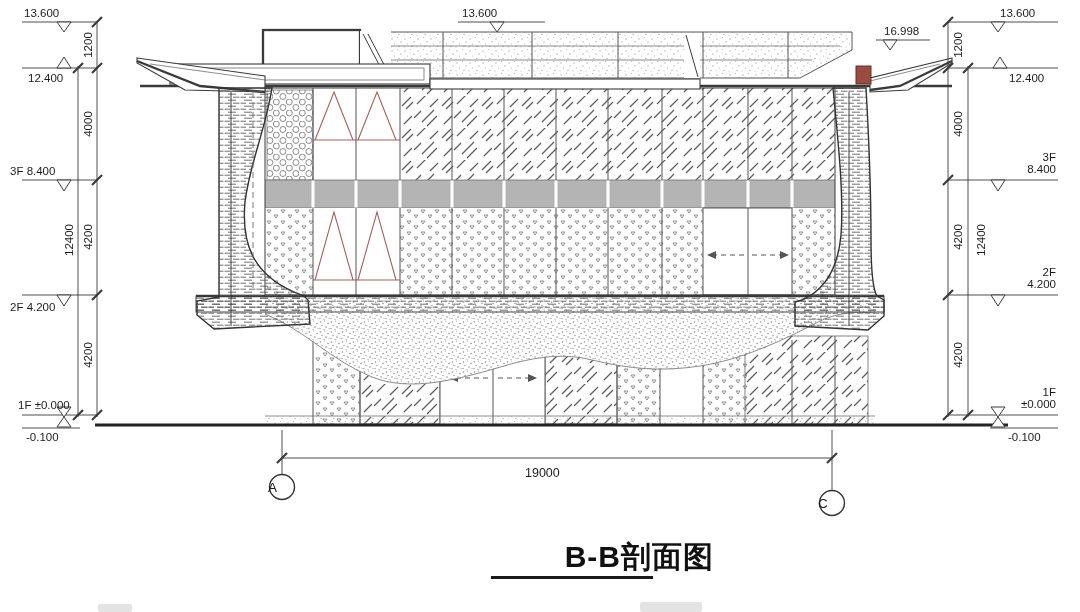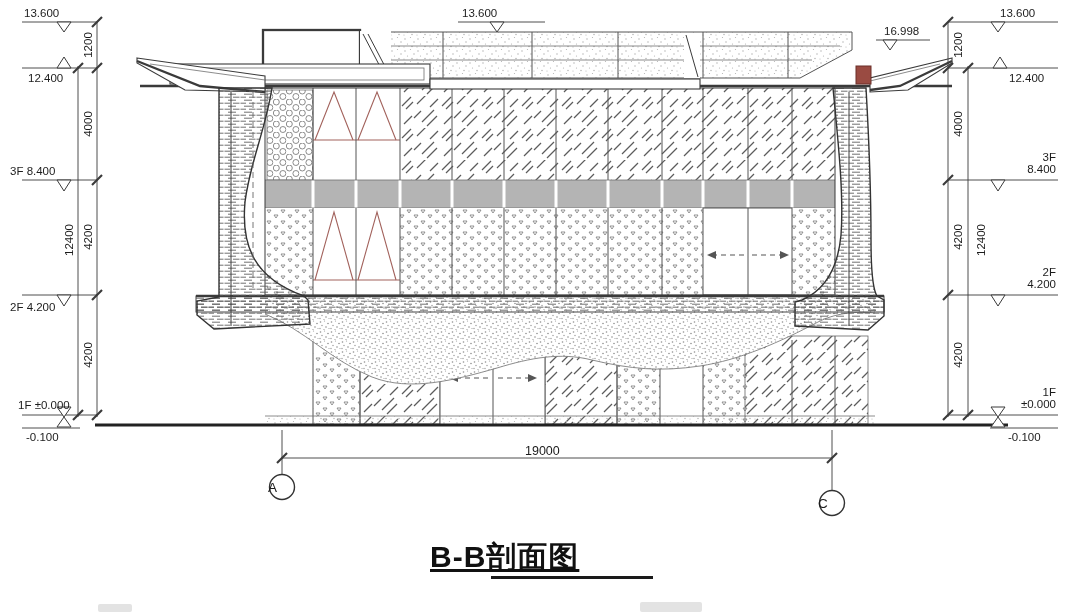--- a/index.html
+++ b/index.html
@@ -4,21 +4,21 @@
 <style>
   html,body{margin:0;padding:0;background:#fff;}
   #stage{position:relative;width:1080px;height:612px;background:var(--paper,#fff);overflow:hidden;
          font-family:"Liberation Sans",sans-serif;}
   #art{position:absolute;left:0;top:0;}
   .t{position:absolute;font:11.5px "Liberation Sans",sans-serif;color:#1c1c1c;white-space:nowrap;}
   .tc{text-align:left;}
   .tr{text-align:right;}
   .v{transform:rotate(-90deg);transform-origin:center;text-align:center;}
   .stack div{line-height:12px;}
-  .title{position:absolute;font:bold 30px "Liberation Sans",sans-serif;color:#111;letter-spacing:1px;text-align:left;text-decoration:underline;}
+  .title{position:absolute;font:bold 30px "Liberation Sans",sans-serif;color:#111;letter-spacing:1px;text-align:right;}
   .underline{position:absolute;background:#1a1a1a;}
   .artifact{position:absolute;background:#cccccc;opacity:.55;border-radius:2px;}
   
   .k{stroke:var(--line,#3a3a3a);fill:none;stroke-width:1;}
   .kt{stroke:var(--line,#3a3a3a);fill:none;stroke-width:2.3;}
   .kf{fill:#fff;stroke:var(--line,#3a3a3a);stroke-width:1.1;}
   .kh{fill:#fff;stroke:var(--line,#3a3a3a);stroke-width:2.3;}
   .thin{stroke:#6e6e6e;stroke-width:.8;fill:none;}
   .red{stroke:var(--accent-red,#a2625c);fill:none;stroke-width:1.1;}
   .dim{stroke:var(--line,#3a3a3a);stroke-width:.9;fill:none;}
@@ -363,21 +363,21 @@
   <div>4.200</div>
 </div>
 <div class="t v" style="left:938px;top:349px;width:40px;">4200</div>
 <div class="t tr stack" style="left:1000px;top:386px;width:56px;">
   <div>1F</div>
   <div>±0.000</div>
 </div>
 <div class="t" style="left:1008px;top:431px;">-0.100</div>
 
 <div class="t tc" style="left:462px;top:7px;width:70px;">13.600</div>
-<div class="t tc" style="left:525px;top:444px;width:64px;font-size:12.5px;">19000</div>
+<div class="t tc" style="left:525px;top:466px;width:64px;font-size:12.5px;">19000</div>
 <div class="t tc" style="left:268px;top:480px;width:28px;font-size:13.5px;">A</div>
 <div class="t tc" style="left:818px;top:496px;width:28px;font-size:13.5px;">C</div>
 
 <div class="title" style="left:430px;top:537px;width:284px;">B-B剖面图</div>
 <div class="underline" style="left:491px;top:576px;width:162px;height:3px;"></div>
 
 <div class="artifact" style="left:98px;top:604px;width:34px;height:8px;"></div>
 <div class="artifact" style="left:640px;top:602px;width:62px;height:10px;"></div>
 
 </div>

